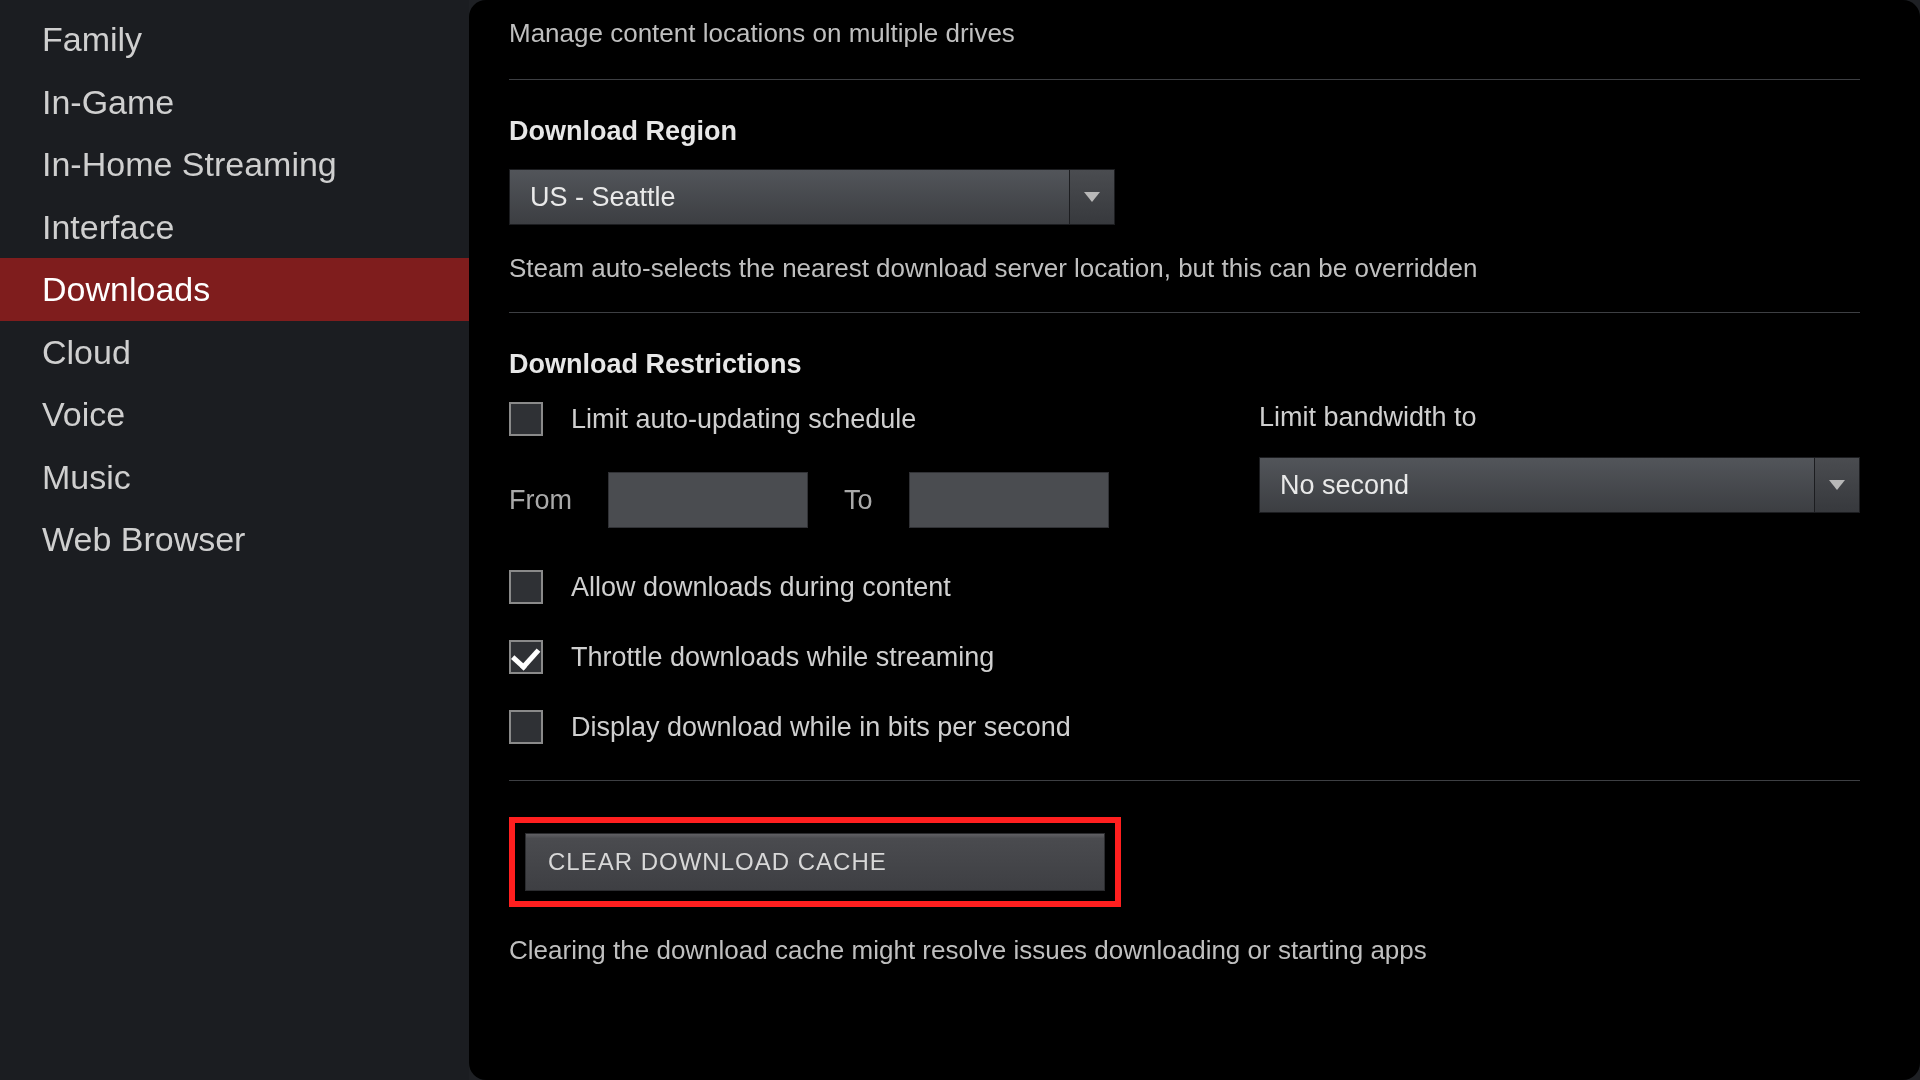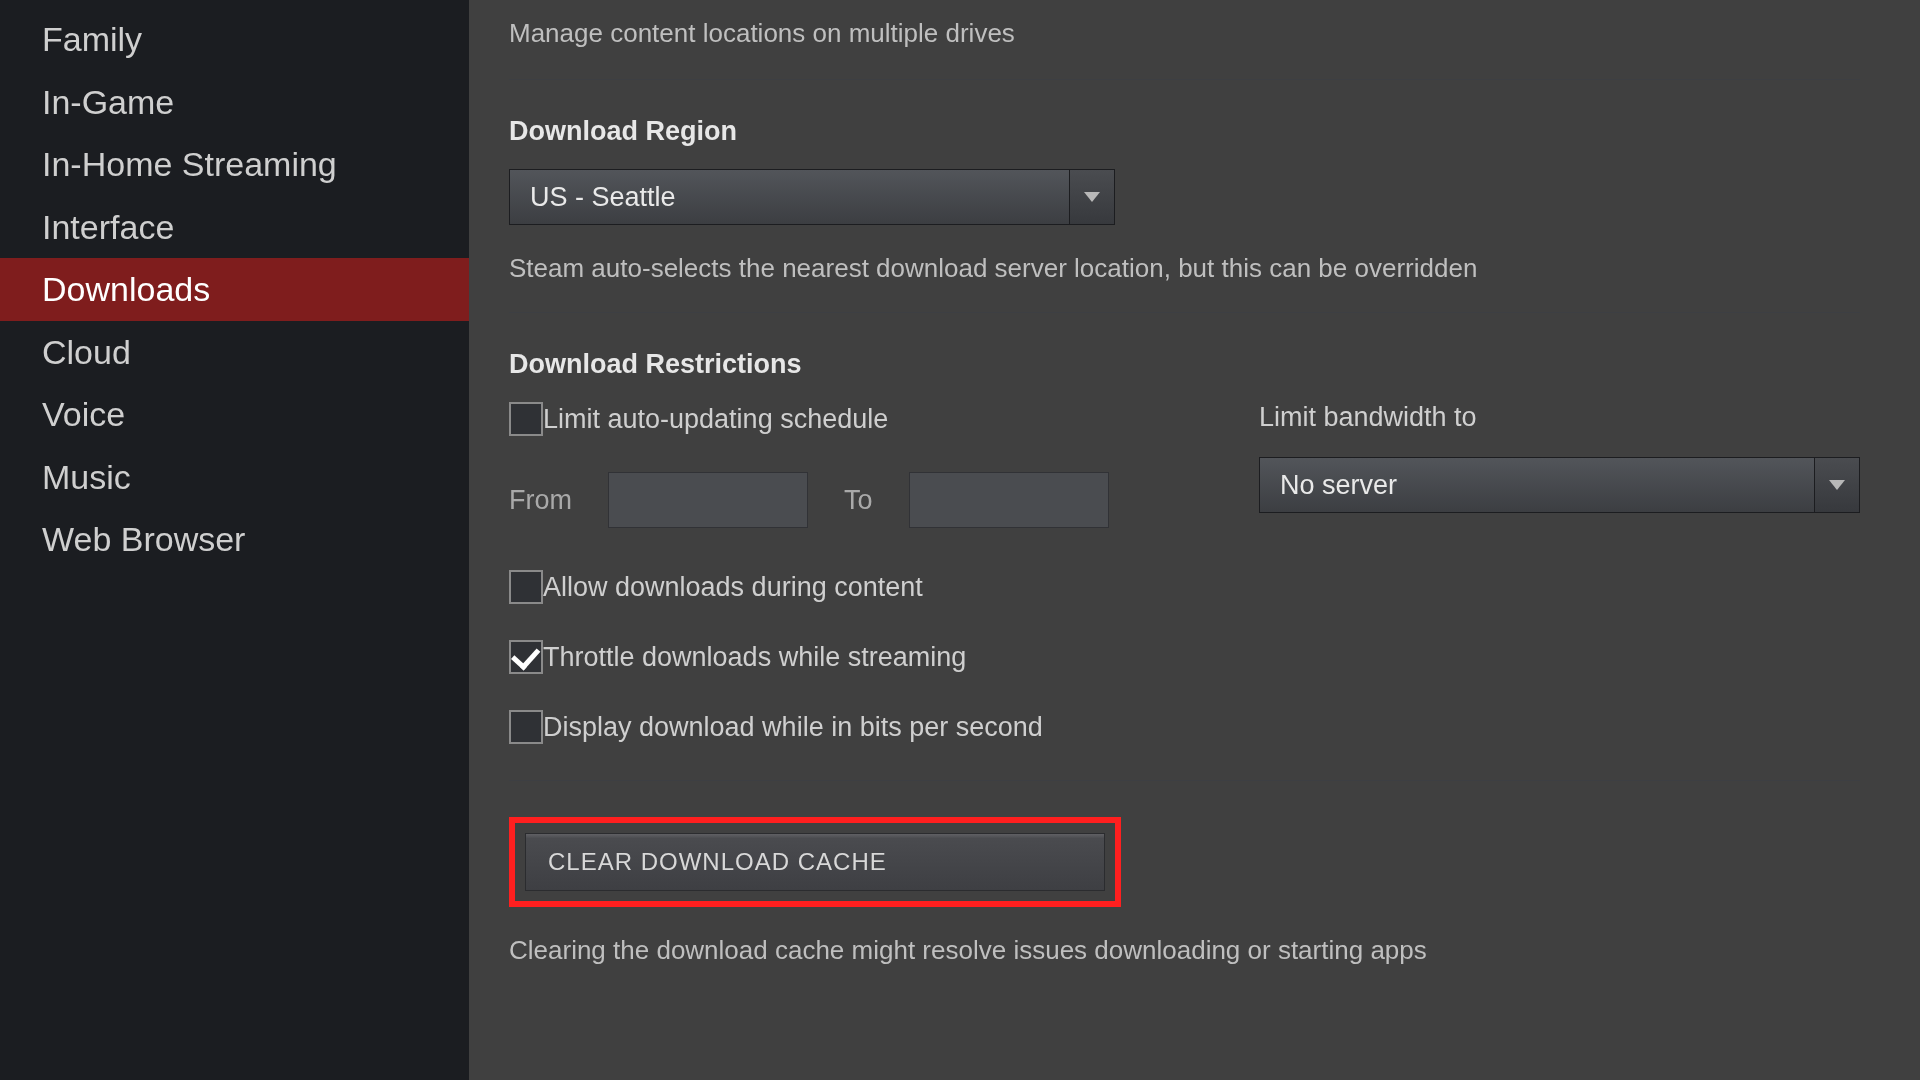--- a/index.html
+++ b/index.html
@@ -27,22 +27,23 @@
     padding: 10px 0 10px 42px;
     cursor: pointer;
     line-height: 1.25;
   }
   .sidebar-item.selected {
     background: #7f1d1d;
     color: #ffffff;
   }
   .content {
     flex: 1;
-    background: #404040;
+    background: #000000;
     padding: 18px 60px 40px 40px;
+    border-radius: 17px;
   }
   .desc {
     font-size: 26px;
     color: #bfbfbf;
     margin-bottom: 30px;
   }
   .hr {
     border: none;
     border-top: 1px solid #3d3f43;
     margin: 14px 0 36px 0;
@@ -87,20 +88,21 @@
   .restrict-row {
     display: flex;
     align-items: flex-start;
     gap: 90px;
   }
   .left-col { flex: 0 0 660px; }
   .right-col { flex: 1; }
   .checkbox-row {
     display: flex;
     align-items: center;
+    gap: 28px;
     margin-bottom: 36px;
   }
   .checkbox {
     width: 34px;
     height: 34px;
     border: 2px solid #8a8a8a;
     background: #2f3135;
     display: flex;
     align-items: center;
     justify-content: center;
@@ -214,21 +216,21 @@
           <span class="time-label">From</span>
           <div class="time-input"></div>
           <span class="time-label">To</span>
           <div class="time-input"></div>
         </div>
 
       </div>
       <div class="right-col">
         <div class="right-title">Limit bandwidth to</div>
         <div class="bandwidth-dd dropdown">
-          <div class="dropdown-value">No server</div>
+          <div class="dropdown-value">No second</div>
           <div class="dropdown-arrow">
             <svg viewBox="0 0 16 10">
                 <polygon points="0,0 16,0 8,10"></polygon>
               </svg>
           </div>
         </div>
       </div>
     </div>
 
     <div class="checkbox-row">

